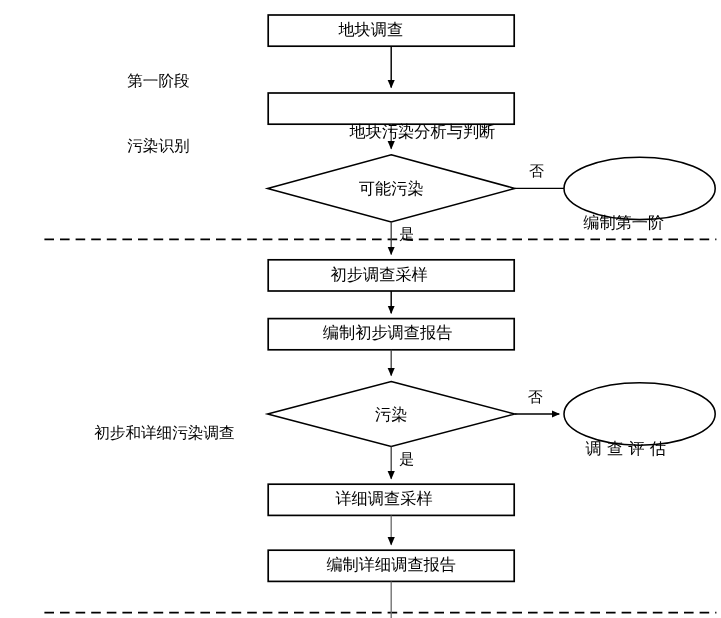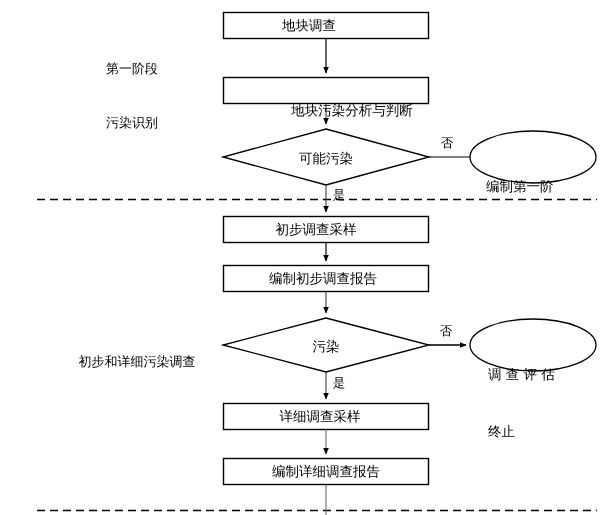--- a/index.html
+++ b/index.html
@@ -125,21 +125,20 @@
   <div class="txt node-label" style="left:253px; top:150px; width:146px;">可能污染</div>
 
   <div class="txt node-label" style="left:253px; top:338px; width:146px;">污染</div>
 
   <div class="txt ellipse-label" style="left:486px; top:139px; width:100px;">
     <div>编制第一阶</div>
   </div>
 
   <div class="txt ellipse-label" style="left:488px; top:327px; width:100px;">
     <div>调 查 评 估</div>
-    <div>终止</div>
   </div>
 
   <div class="txt edge-label" style="left:437px; top:134px; width:20px;">否</div>
 
   <div class="txt edge-label" style="left:329px; top:186px; width:20px;">是</div>
 
   <div class="txt edge-label" style="left:436px; top:322px; width:20px;">否</div>
 
   <div class="txt edge-label" style="left:329px; top:374px; width:20px;">是</div>
 

